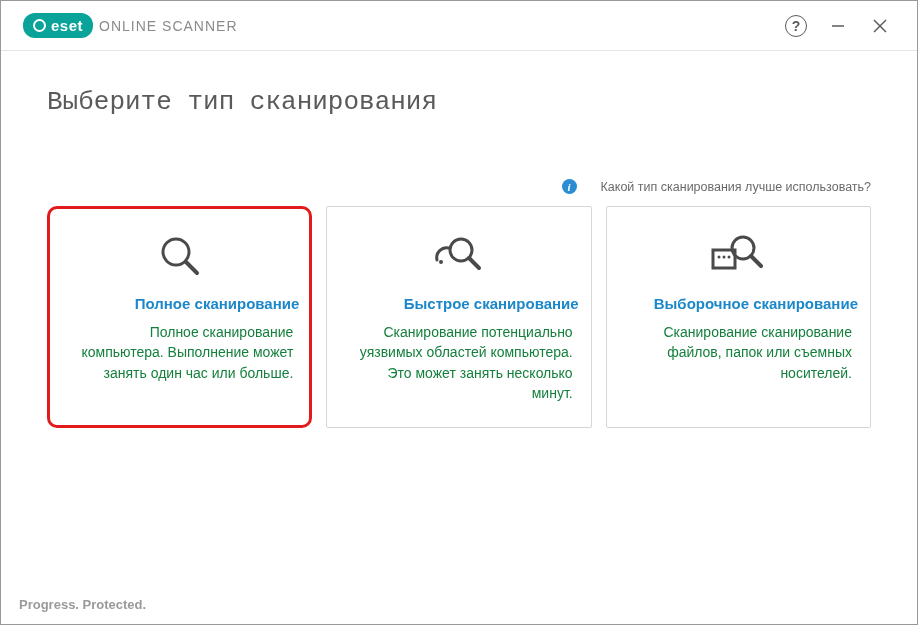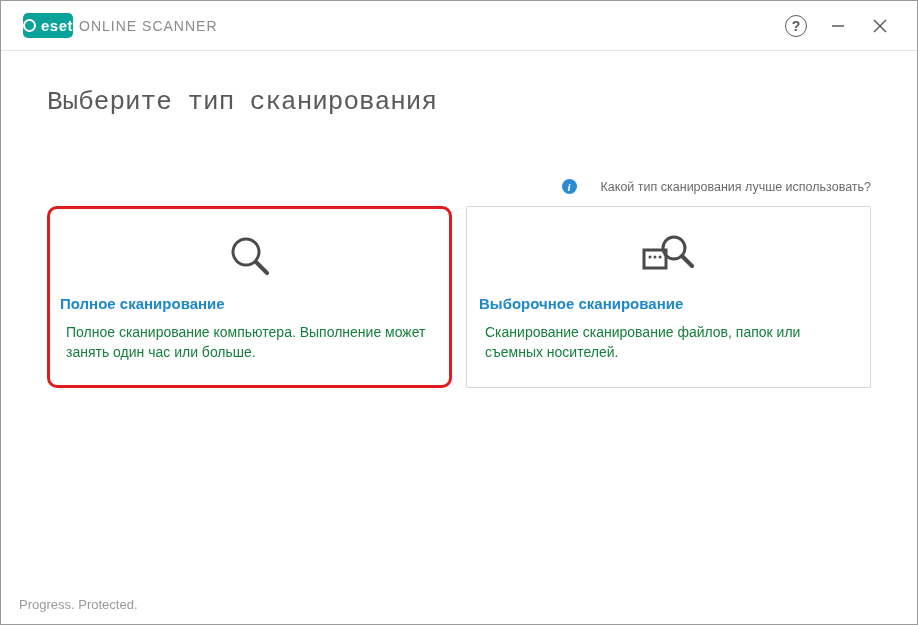--- a/index.html
+++ b/index.html
@@ -22,22 +22,22 @@
     display: flex;
     align-items: center;
     padding: 0 16px 0 22px;
     border-bottom: 1px solid #e5e5e5;
   }
   .logo-box {
     background: #0aa39a;
     color: #fff;
     font-weight: 700;
     font-size: 15px;
-    padding: 4px 0;
-    border-radius: 5px;
+    padding: 4px 10px;
+    border-radius: 12px;
     letter-spacing: 0.5px;
     display: flex;
     align-items: center;
     gap: 5px;
   }
   .logo-circle {
     width: 13px; height: 13px;
     border: 2px solid #fff;
     border-radius: 50%;
     display: inline-block;
@@ -98,21 +98,21 @@
     margin-left: 16px;
   }
   .cards {
     display: flex;
     gap: 14px;
   }
   .card {
     flex: 1;
     border: 1px solid #d6d6d6;
     padding: 22px 12px 24px 12px;
-    text-align: left;
+    text-align: right;
     cursor: pointer;
     background: #fff;
     border-radius: 2px;
   }
   .card.highlighted {
     border: 3px solid #e11b1b;
     border-radius: 10px;
     padding: 20px 10px 22px 10px;
   }
   .card-icon {
@@ -133,21 +133,21 @@
     font-size: 14px;
     line-height: 1.45;
     padding: 0 6px;
   }
   .footer {
     position: absolute;
     bottom: 12px;
     left: 18px;
     color: #9a9a9a;
     font-size: 13px;
-    font-weight: 400;
+    font-weight: 700;
   }
   svg { display: block; }
 </style>
 </head>
 <body>
 
 <div class="window">
 
   <div class="titlebar">
     <div class="logo-box">
@@ -186,20 +186,32 @@
         <div class="card-icon">
           <svg width="48" height="48" viewBox="0 0 48 48">
             <circle cx="20" cy="20" r="13" fill="none" stroke="#4a4a4a" stroke-width="3"></circle>
             <line x1="30" y1="30" x2="41" y2="41" stroke="#4a4a4a" stroke-width="4" stroke-linecap="round"></line>
           </svg>
         </div>
         <div class="card-title">Полное сканирование</div>
         <div class="card-desc">Полное сканирование компьютера. Выполнение может занять один час или больше.</div>
       </div>
 
+      <div class="card">
+        <div class="card-icon">
+          <svg width="56" height="48" viewBox="0 0 56 48">
+            <path d="M 6 28 A 10 10 0 0 1 18 16" fill="none" stroke="#4a4a4a" stroke-width="3" stroke-linecap="round"></path>
+            <circle cx="10" cy="30" r="2" fill="#4a4a4a"></circle>
+            <circle cx="30" cy="18" r="11" fill="none" stroke="#4a4a4a" stroke-width="3"></circle>
+            <line x1="38" y1="26" x2="48" y2="36" stroke="#4a4a4a" stroke-width="4" stroke-linecap="round"></line>
+          </svg>
+        </div>
+        <div class="card-title">Быстрое сканирование</div>
+        <div class="card-desc">Сканирование потенциально уязвимых областей компьютера. Это может занять несколько минут.</div>
+      </div>
 
       <div class="card">
         <div class="card-icon">
           <svg width="56" height="48" viewBox="0 0 56 48">
             <rect x="3" y="18" width="22" height="18" fill="none" stroke="#4a4a4a" stroke-width="3"></rect>
             <circle cx="9" cy="25" r="1.5" fill="#4a4a4a"></circle>
             <circle cx="14" cy="25" r="1.5" fill="#4a4a4a"></circle>
             <circle cx="19" cy="25" r="1.5" fill="#4a4a4a"></circle>
             <circle cx="33" cy="16" r="11" fill="none" stroke="#4a4a4a" stroke-width="3"></circle>
             <line x1="41" y1="24" x2="51" y2="34" stroke="#4a4a4a" stroke-width="4" stroke-linecap="round"></line>

